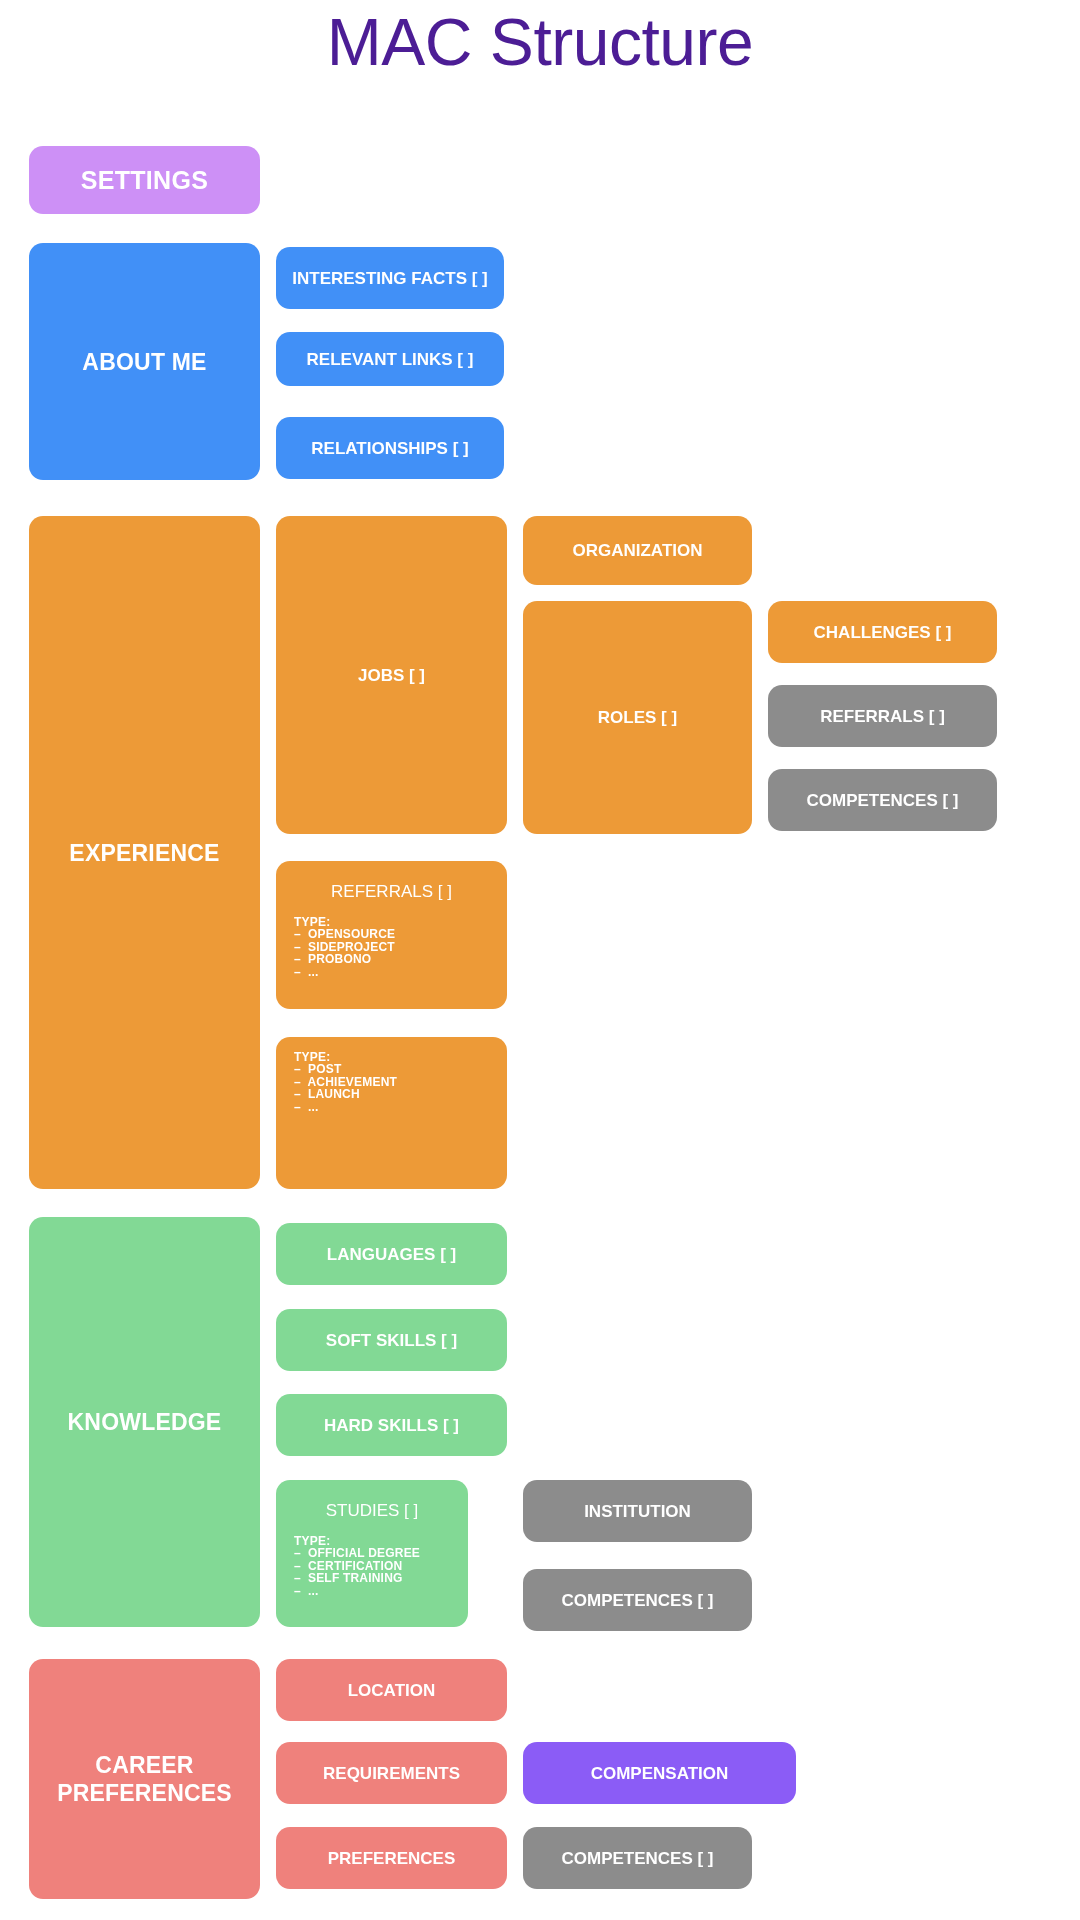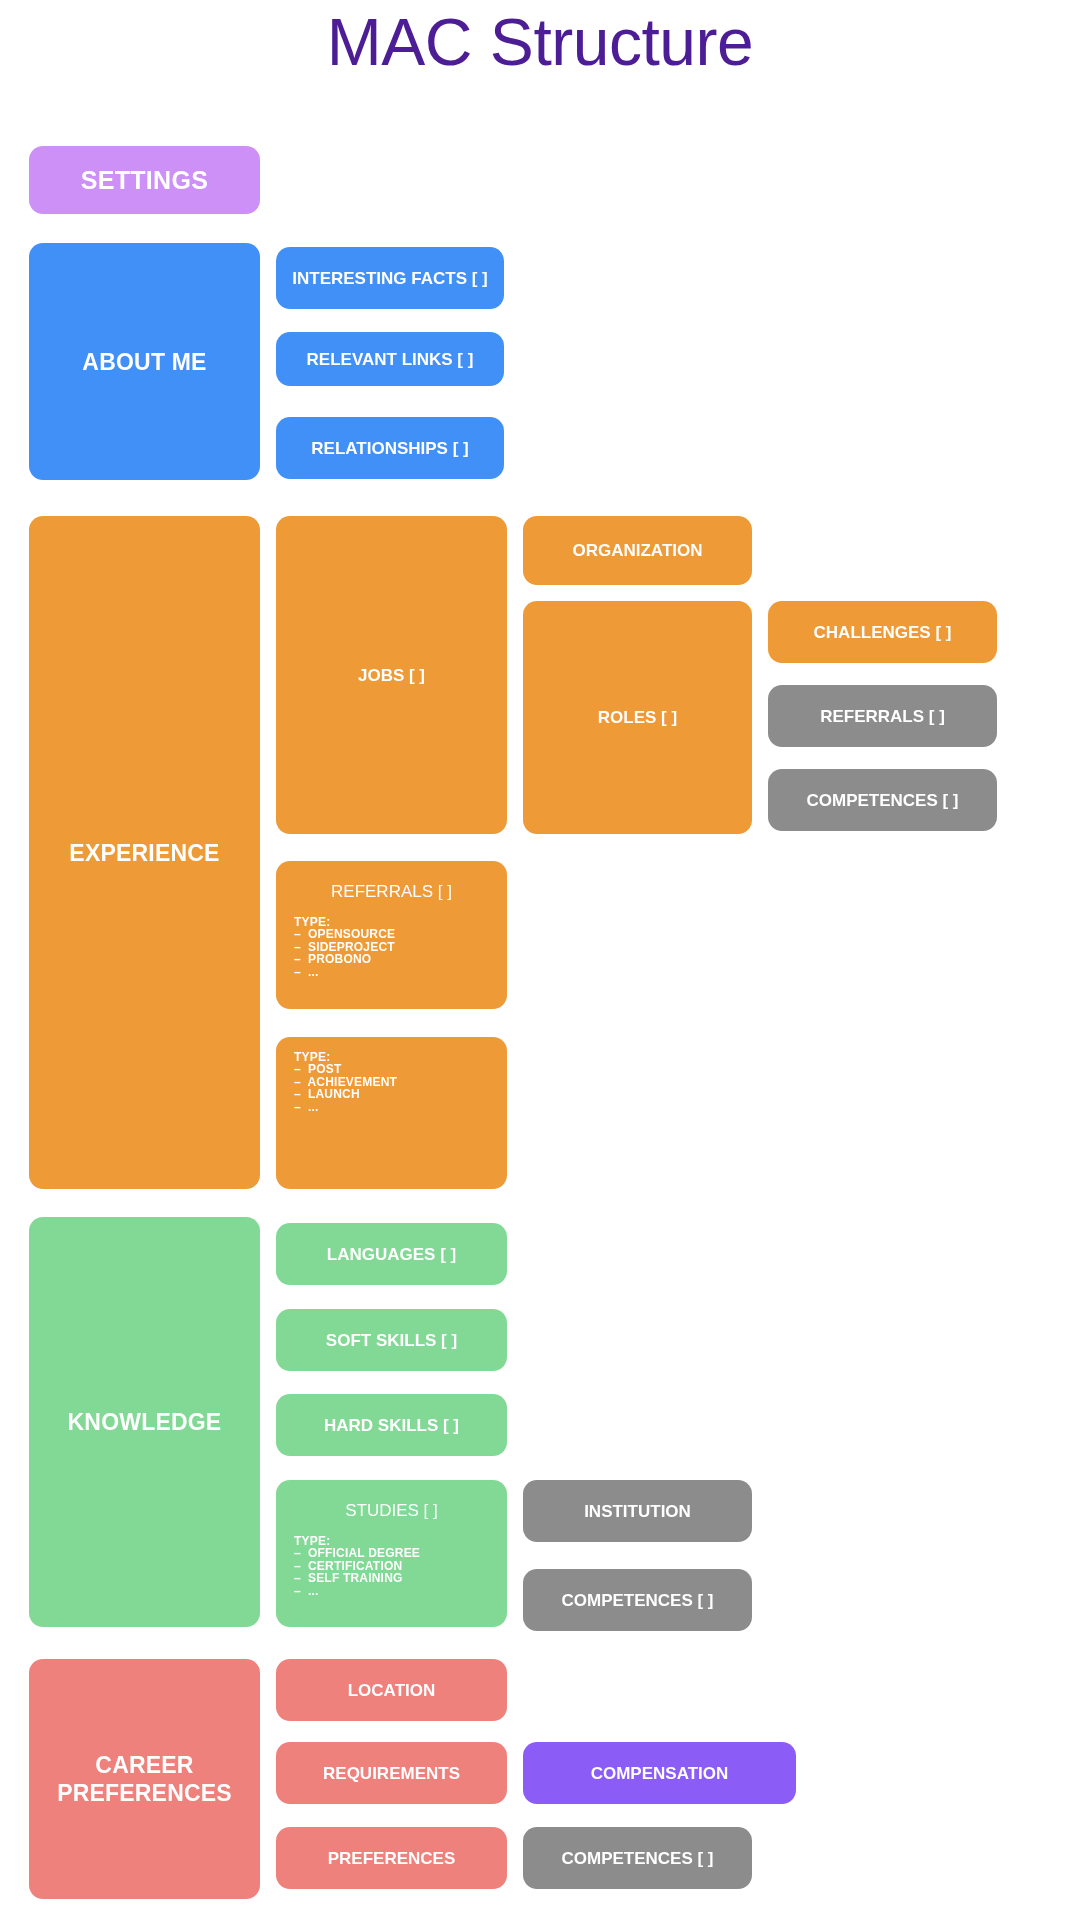--- a/index.html
+++ b/index.html
@@ -150,21 +150,21 @@
 </div>
 <div class="box sub-title" style="left:276px; top:1223px; width:231px; height:62px; background:#82d995;">
   <span>LANGUAGES [ ]</span>
 </div>
 <div class="box sub-title" style="left:276px; top:1309px; width:231px; height:62px; background:#82d995;">
   <span>SOFT SKILLS [ ]</span>
 </div>
 <div class="box sub-title" style="left:276px; top:1394px; width:231px; height:62px; background:#82d995;">
   <span>HARD SKILLS [ ]</span>
 </div>
-<div class="box with-list" style="left:276px; top:1480px; width:231px; height:147px; background:#82d995;">
+<div class="box with-list" style="left:276px; top:1480px; width:192px; height:147px; background:#82d995;">
   <span class="box-heading">STUDIES [ ]</span>
   <div class="type-block">
     <span class="type-label">TYPE:</span>
     <span class="type-item">–  OFFICIAL DEGREE</span>
     <span class="type-item">–  CERTIFICATION</span>
     <span class="type-item">–  SELF TRAINING</span>
     <span class="type-item">–  ...</span>
   </div>
 </div>
 <div class="box sub-title" style="left:523px; top:1480px; width:229px; height:62px; background:#8c8c8c;">

